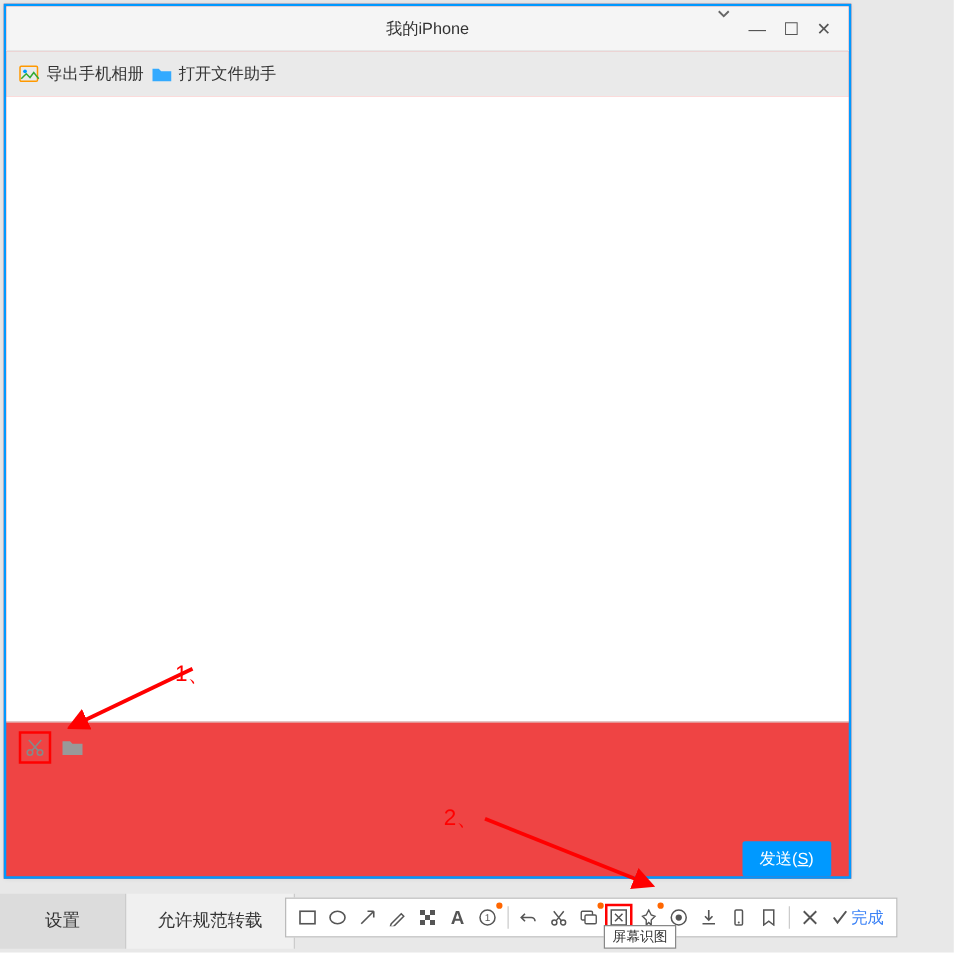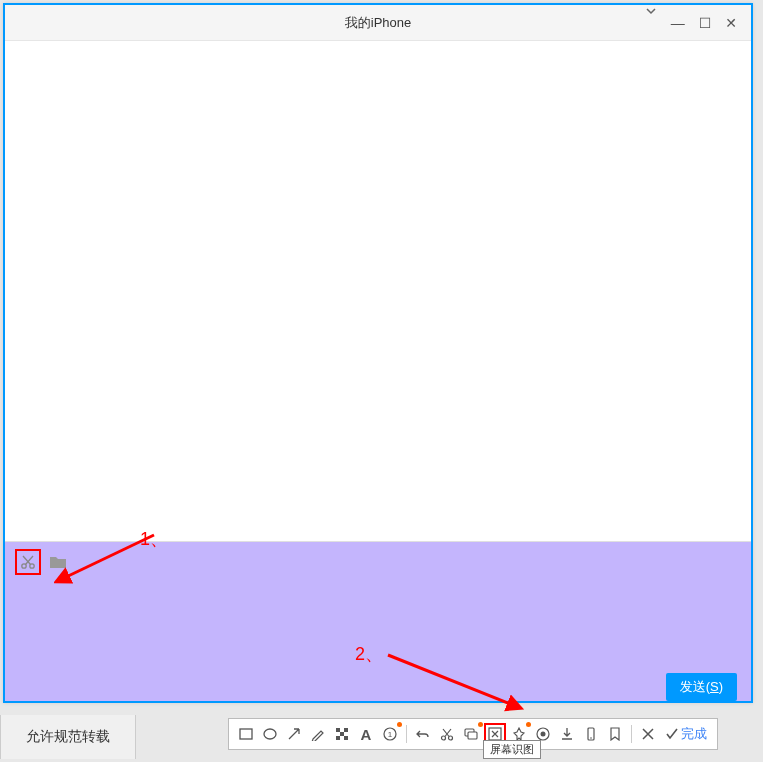--- a/index.html
+++ b/index.html
@@ -1,17 +1,17 @@
 <!DOCTYPE html>
 <html><head>
 <meta charset="utf-8">
 <style>
 *{margin:0;padding:0;box-sizing:border-box;font-family:"Microsoft YaHei",Arial,sans-serif}
 body{width:763px;height:762px;background:#e8e8e8;position:relative;overflow:hidden}
-.window{position:absolute;left:3px;top:3px;width:750px;height:700px;background:#c4b5fd;border:2px solid #09f;box-shadow:0 0 4px rgba(0,0,0,.1)}
+.window{position:absolute;left:3px;top:3px;width:678px;height:700px;background:#ef4444;border:2px solid #09f;box-shadow:0 0 4px rgba(0,0,0,.1)}
 .titlebar{height:36px;background:#f5f5f5;display:flex;align-items:center;border-bottom:1px solid #e6e6e6;position:relative}
 .title{position:absolute;left:50%;transform:translateX(-50%);font-size:13px;color:#333}
 .winctrls{margin-left:auto;display:flex;gap:14px;padding-right:14px;color:#555}
 .winctrls span{cursor:pointer;font-size:14px;line-height:36px}
 .toolbar{height:36px;background:#eaeaea;display:flex;align-items:center;padding:0 10px;gap:6px;font-size:13px;color:#333}
 .tb-ic{width:18px;height:18px;display:flex;align-items:center;justify-content:center}
 .tb-item{display:flex;align-items:center;gap:4px;cursor:pointer}
 .content{height:500px;background:#fff}
 .divider{height:1px;background:#e0e0e0;margin:0}
 .inputbar{height:40px;display:flex;align-items:center;padding:0 10px;gap:8px}
@@ -46,20 +46,40 @@
       <span>
         <svg width="12" height="12" viewBox="0 0 12 12">
             <path d="M2 4l4 4 4-4" stroke="#666" stroke-width="1.5" fill="none"></path>
           </svg>
       </span>
       <span>—</span>
       <span>☐</span>
       <span>✕</span>
     </div>
   </div>
+  <div class="toolbar">
+    <div class="tb-item">
+      <span class="tb-ic">
+        <svg width="18" height="18" viewBox="0 0 18 18">
+            <rect x="1" y="3" width="14" height="12" rx="1" fill="none" stroke="#f90" stroke-width="1.2"></rect>
+            <circle cx="5" cy="7" r="1.5" fill="#09f"></circle>
+            <path d="M2 13l4-4 3 3 3-4 4 5" stroke="#3a3" stroke-width="1.2" fill="none"></path>
+          </svg>
+      </span>
+      <span>导出手机相册</span>
+    </div>
+    <div class="tb-item">
+      <span class="tb-ic">
+        <svg width="18" height="18" viewBox="0 0 18 18">
+            <path d="M1 5h5l2 2h8v8H1z" fill="#3af"></path>
+          </svg>
+      </span>
+      <span>打开文件助手</span>
+    </div>
+  </div>
   <div class="content"></div>
   <div class="divider"></div>
   <div class="inputbar">
     <div class="scissors-box">
       <span class="scissors">
         <svg width="16" height="16" viewBox="0 0 16 16">
             <circle cx="4" cy="12" r="2.2" fill="none" stroke="#888" stroke-width="1.3"></circle>
             <circle cx="12" cy="12" r="2.2" fill="none" stroke="#888" stroke-width="1.3"></circle>
             <path d="M5.5 10.5L13 2M10.5 10.5L3 2" stroke="#888" stroke-width="1.3"></path>
           </svg>
@@ -90,20 +110,21 @@
   <defs>
       <marker id="ah2" markerWidth="10" markerHeight="10" refX="2" refY="3" orient="auto">
         <path d="M0 0L6 3L0 6z" fill="red"></path>
       </marker>
     </defs>
   <line x1="10" y1="5" x2="135" y2="55" stroke="red" stroke-width="3" marker-end="url(#ah2)"></line>
 </svg>
 <div class="label-ann" style="left:355px;top:642px">2、</div>
 
 <div class="bottombar">
+  <div class="btm-tab first">设置</div>
   <div class="btm-tab second">允许规范转载</div>
 </div>
 
 <div class="snip-toolbar">
   <span class="snip-ic">
       <svg width="14" height="14" viewBox="0 0 14 14">
         <rect x="1" y="2" width="12" height="10" fill="none" stroke="#555" stroke-width="1.3"></rect>
       </svg>
     </span>
   <span class="snip-ic">

